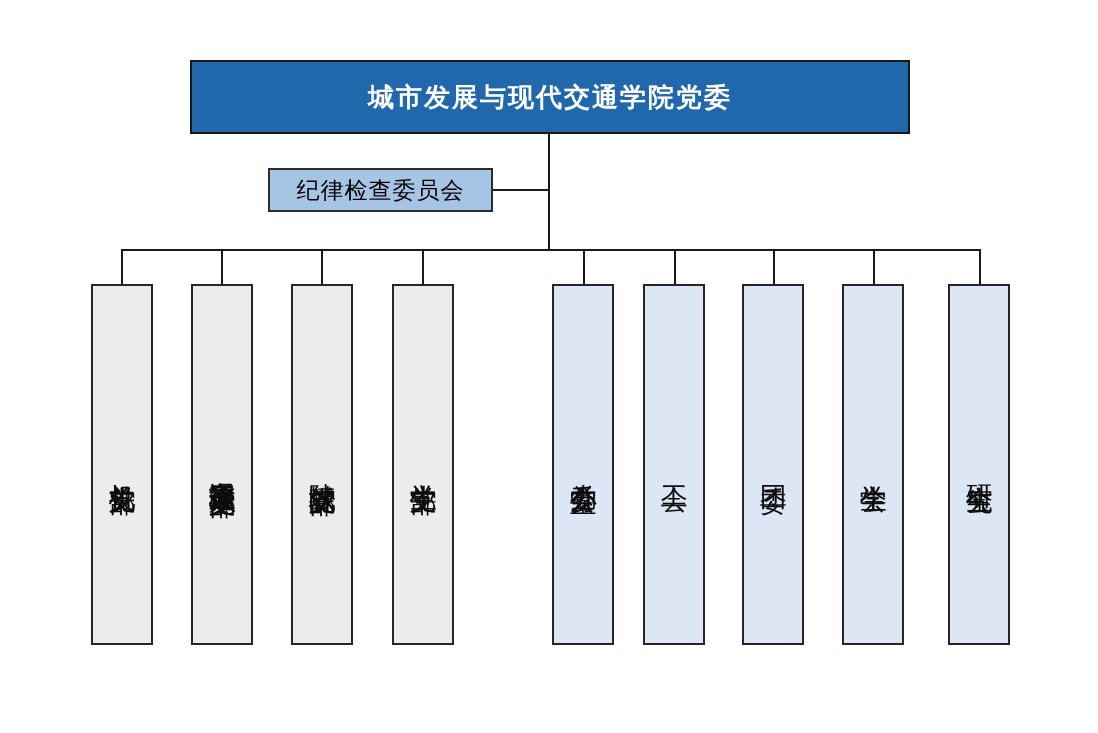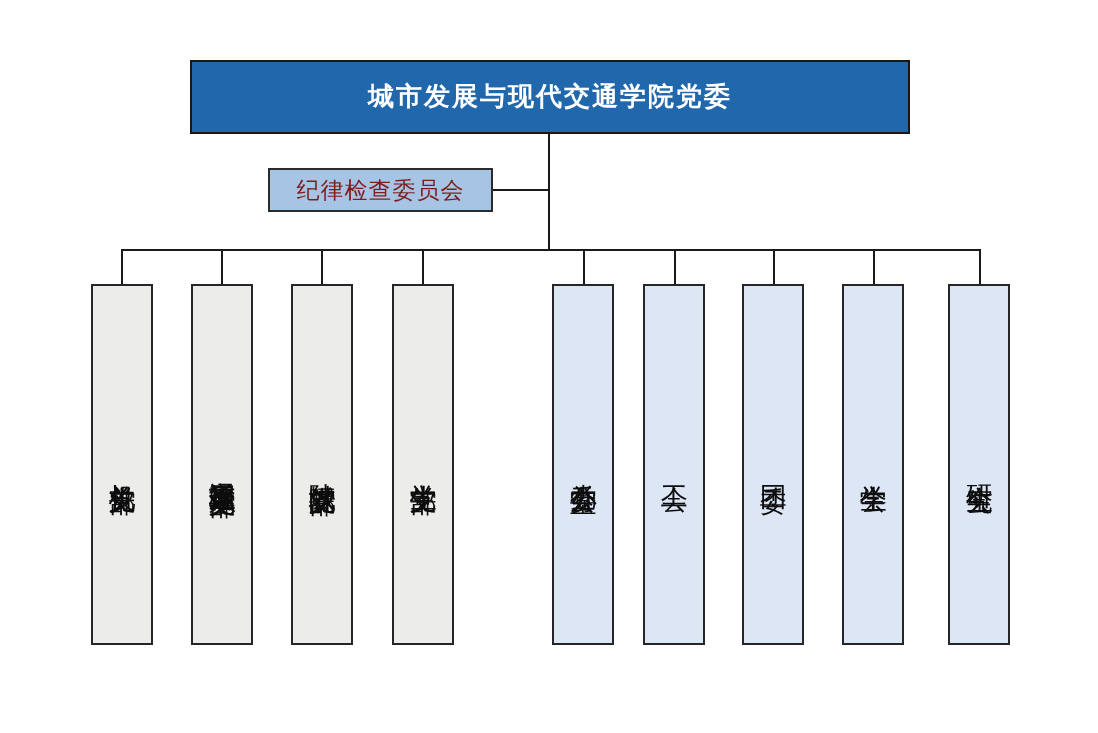--- a/index.html
+++ b/index.html
@@ -10,21 +10,20 @@
   }
   body {
     font-family: "DejaVu Sans", "Liberation Sans", sans-serif;
   }
   #chart-canvas {
     position: relative;
     width: 1098px;
     height: 733px;
     background: #ffffff;
     overflow: hidden;
-    font-family: Liberation Serif, serif;
   }
 
   
   .line {
     position: absolute;
     background: #1a1a1a;
   }
   .line-v { width: 2px; }
   .line-h { height: 2px; }
 
@@ -52,21 +51,21 @@
     line-height: 1.1;
     white-space: nowrap;
   }
 
   
   .node-staff {
     background: #a6c4e4;
     border-color: #2b2b2b;
   }
   .node-staff .node-label {
-    color: #7f1d1d;
+    color: #000000;
     font-size: 23px;
     letter-spacing: 1px;
     white-space: nowrap;
     text-align: right;
   }
 
   
   .node-leaf {
     border-color: #262626;
   }

